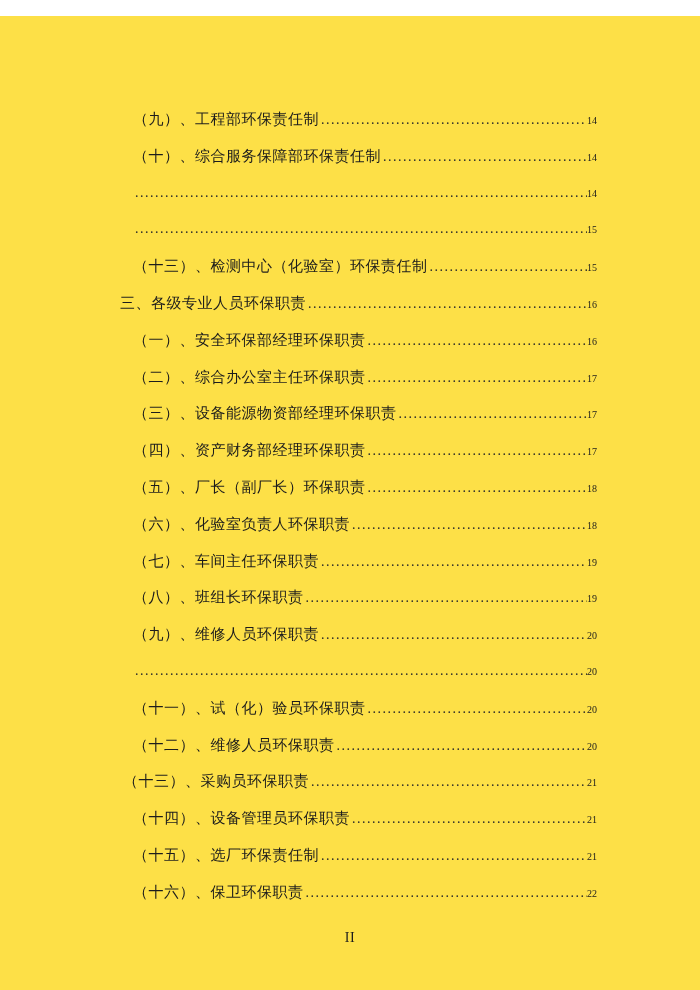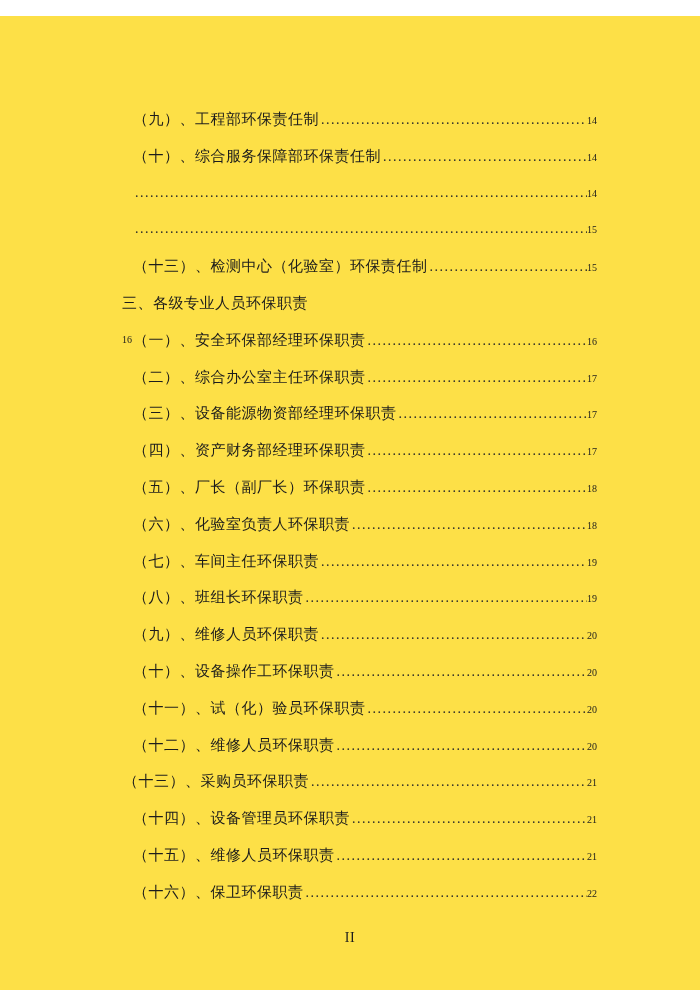--- a/index.html
+++ b/index.html
@@ -25,21 +25,21 @@
   }
   .toc-row {
     display: flex;
     align-items: baseline;
     height: 36.8px;
     line-height: 36.8px;
     font-size: 15px;
     letter-spacing: 0.5px;
     white-space: nowrap;
   }
-  .toc-row.level-1 { padding-left: 0; flex-direction: column; }
+  .toc-row.level-1 { padding-left: 0; }
   .toc-row.level-2 { padding-left: 13px; }
   .toc-row.level-2.outdented { padding-left: 3px; text-align: center; }
   .toc-label {
     flex: 0 0 auto;
   }
   .toc-dots {
     flex: 1 1 auto;
     overflow: hidden;
     margin-left: 2px;
     font-size: 14px;
@@ -134,21 +134,20 @@
     <span class="toc-label">（八）、班组长环保职责</span>
     <span class="toc-dots">....................................................................................................................................................................................................................................................................</span>
     <span class="toc-page">19</span>
   </div>
       <div class="toc-row level-2">
     <span class="toc-label">（九）、维修人员环保职责</span>
     <span class="toc-dots">....................................................................................................................................................................................................................................................................</span>
     <span class="toc-page">20</span>
   </div>
       <div class="toc-row level-2">
-    <span class="toc-label">（十）、设备操作工环保职责</span>
     <span class="toc-dots">....................................................................................................................................................................................................................................................................</span>
     <span class="toc-page">20</span>
   </div>
       <div class="toc-row level-2">
     <span class="toc-label">（十一）、试（化）验员环保职责</span>
     <span class="toc-dots">....................................................................................................................................................................................................................................................................</span>
     <span class="toc-page">20</span>
   </div>
       <div class="toc-row level-2">
     <span class="toc-label">（十二）、维修人员环保职责</span>
@@ -159,21 +158,21 @@
     <span class="toc-label">（十三）、采购员环保职责</span>
     <span class="toc-dots">....................................................................................................................................................................................................................................................................</span>
     <span class="toc-page">21</span>
   </div>
       <div class="toc-row level-2">
     <span class="toc-label">（十四）、设备管理员环保职责</span>
     <span class="toc-dots">....................................................................................................................................................................................................................................................................</span>
     <span class="toc-page">21</span>
   </div>
       <div class="toc-row level-2">
-    <span class="toc-label">（十五）、维修人员环保职责</span>
+    <span class="toc-label">（十五）、选厂环保责任制</span>
     <span class="toc-dots">....................................................................................................................................................................................................................................................................</span>
     <span class="toc-page">21</span>
   </div>
       <div class="toc-row level-2">
     <span class="toc-label">（十六）、保卫环保职责</span>
     <span class="toc-dots">....................................................................................................................................................................................................................................................................</span>
     <span class="toc-page">22</span>
   </div>
     </main>
   <footer class="footer">

